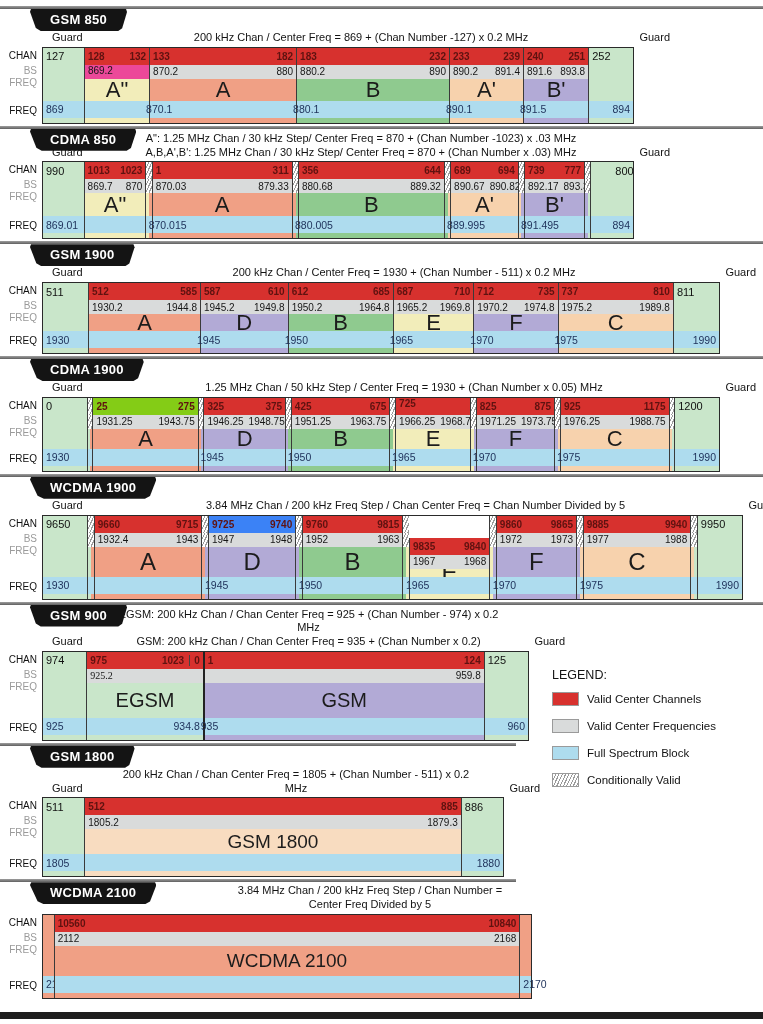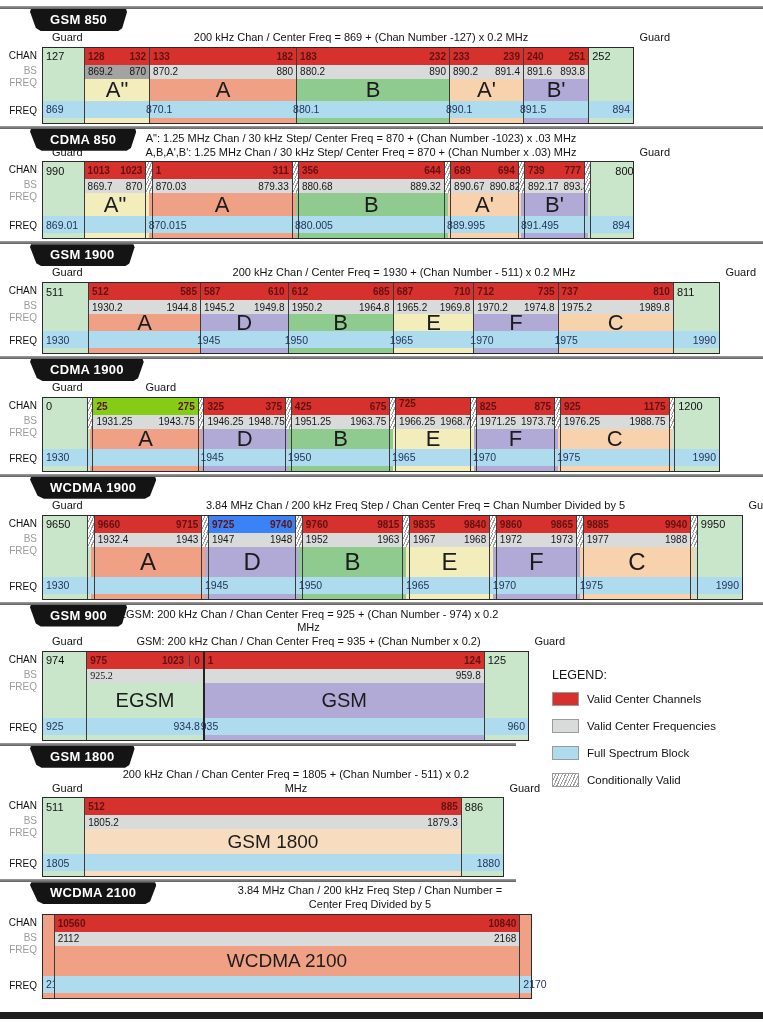--- a/index.html
+++ b/index.html
@@ -89,21 +89,21 @@
               <div class="r r-freq" style="background: rgb(174, 220, 238);">
                 <span class="fl">869</span>
               </div>
               <div class="r r-sliver" style="background: rgb(201, 230, 202);"></div>
             </div>
             <div class="col block" style="flex: 11 11 0%;">
               <div class="r r-chan" style="background: rgb(215, 49, 46);">
                 <span>128</span>
                 <span>132</span>
               </div>
-              <div class="r r-bs" style="background: #a3a3a3;">
+              <div class="r r-bs" style="background: #ec4899; flex-direction: column;">
                 <span>869.2</span>
                 <span>870</span>
               </div>
               <div class="r r-letter" style="font-size: 22px; background: rgb(242, 237, 186);">A"</div>
               <div class="r r-freq" style="background: rgb(174, 220, 238);"></div>
               <div class="r r-sliver" style="background: rgb(242, 237, 186);"></div>
             </div>
             <div class="col block" style="flex: 25 25 0%;">
               <div class="r r-chan" style="background: rgb(215, 49, 46);">
                 <span>133</span>
@@ -449,20 +449,23 @@
               <div class="r r-letter" style="font-size: 22px; background: rgb(201, 230, 202);"></div>
               <div class="r r-freq" style="background: rgb(174, 220, 238);">
                 <span class="fr">1990</span>
               </div>
               <div class="r r-sliver" style="background: rgb(201, 230, 202);"></div>
             </div>
           </div>
         </div></div>
       <div class="sect"><div class="divider"></div><div class="tab">CDMA 1900</div><div class="hdr" style="width: 720px;">
           <div class="gl">Guard</div>
+          <div class="formulas">
+            <div>1.25 MHz Chan / 50 kHz Step / Center Freq = 1930 + (Chan Number x 0.05) MHz</div>
+          </div>
           <div class="gr">Guard</div>
         </div><div class="bandwrap">
           <div class="sidelabels">
             <div class="l-chan">CHAN</div>
             <div class="l-bs">BS</div>
             <div class="l-ft">FREQ</div>
             <div class="sp"></div>
             <div class="l-fb">FREQ</div>
             <div class="sl"></div>
           </div>
@@ -719,21 +722,21 @@
               </div>
               <div class="r r-sliver" style="background: rgb(143, 202, 143);"></div>
             </div>
             <div class="col hatch" style="flex: 0.8 0.8 0%;">
               <div class="r r-chan hatched"></div>
               <div class="r r-bs hatched"></div>
               <div class="r r-letter" style="font-size: 24px; background: linear-gradient(90deg, rgb(143, 202, 143) 0px, rgb(143, 202, 143) 50%, rgb(242, 237, 186) 50%, rgb(242, 237, 186) 100%);"></div>
               <div class="r r-freq" style="background: rgb(174, 220, 238);"></div>
               <div class="r r-sliver" style="background: linear-gradient(90deg, rgb(143, 202, 143) 0px, rgb(143, 202, 143) 50%, rgb(242, 237, 186) 50%, rgb(242, 237, 186) 100%);"></div>
             </div>
-            <div class="col block" style="flex: 11.3 11.3 0%;">
+            <div class="col block" style="flex: 11.3 11.3 0%; margin-top: 22px;">
               <div class="r r-chan" style="background: rgb(215, 49, 46);">
                 <span>9835</span>
                 <span>9840</span>
               </div>
               <div class="r r-bs" style="background: rgb(217, 219, 219);">
                 <span>1967</span>
                 <span>1968</span>
               </div>
               <div class="r r-letter" style="font-size: 24px; background: rgb(242, 237, 186);">E</div>
               <div class="r r-freq" style="background: rgb(174, 220, 238);">

